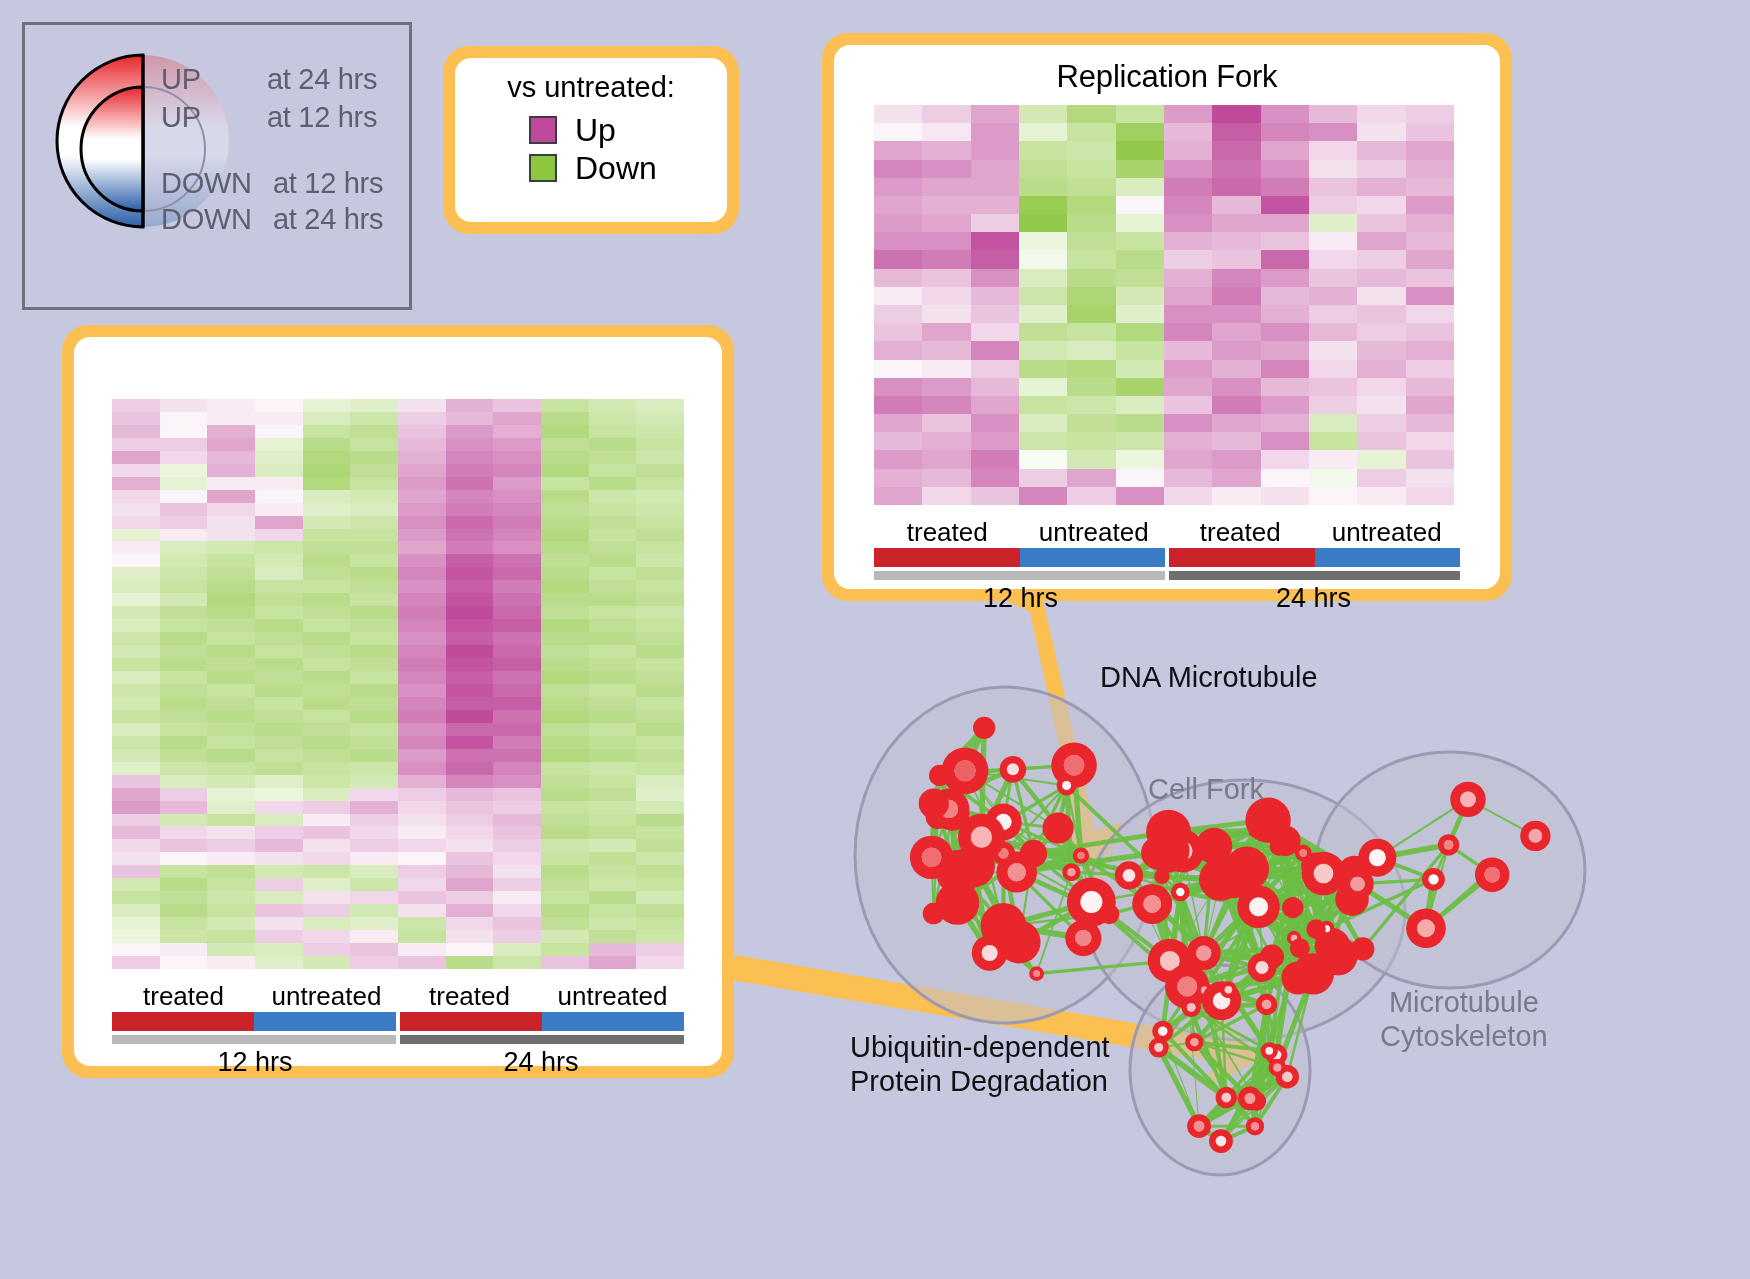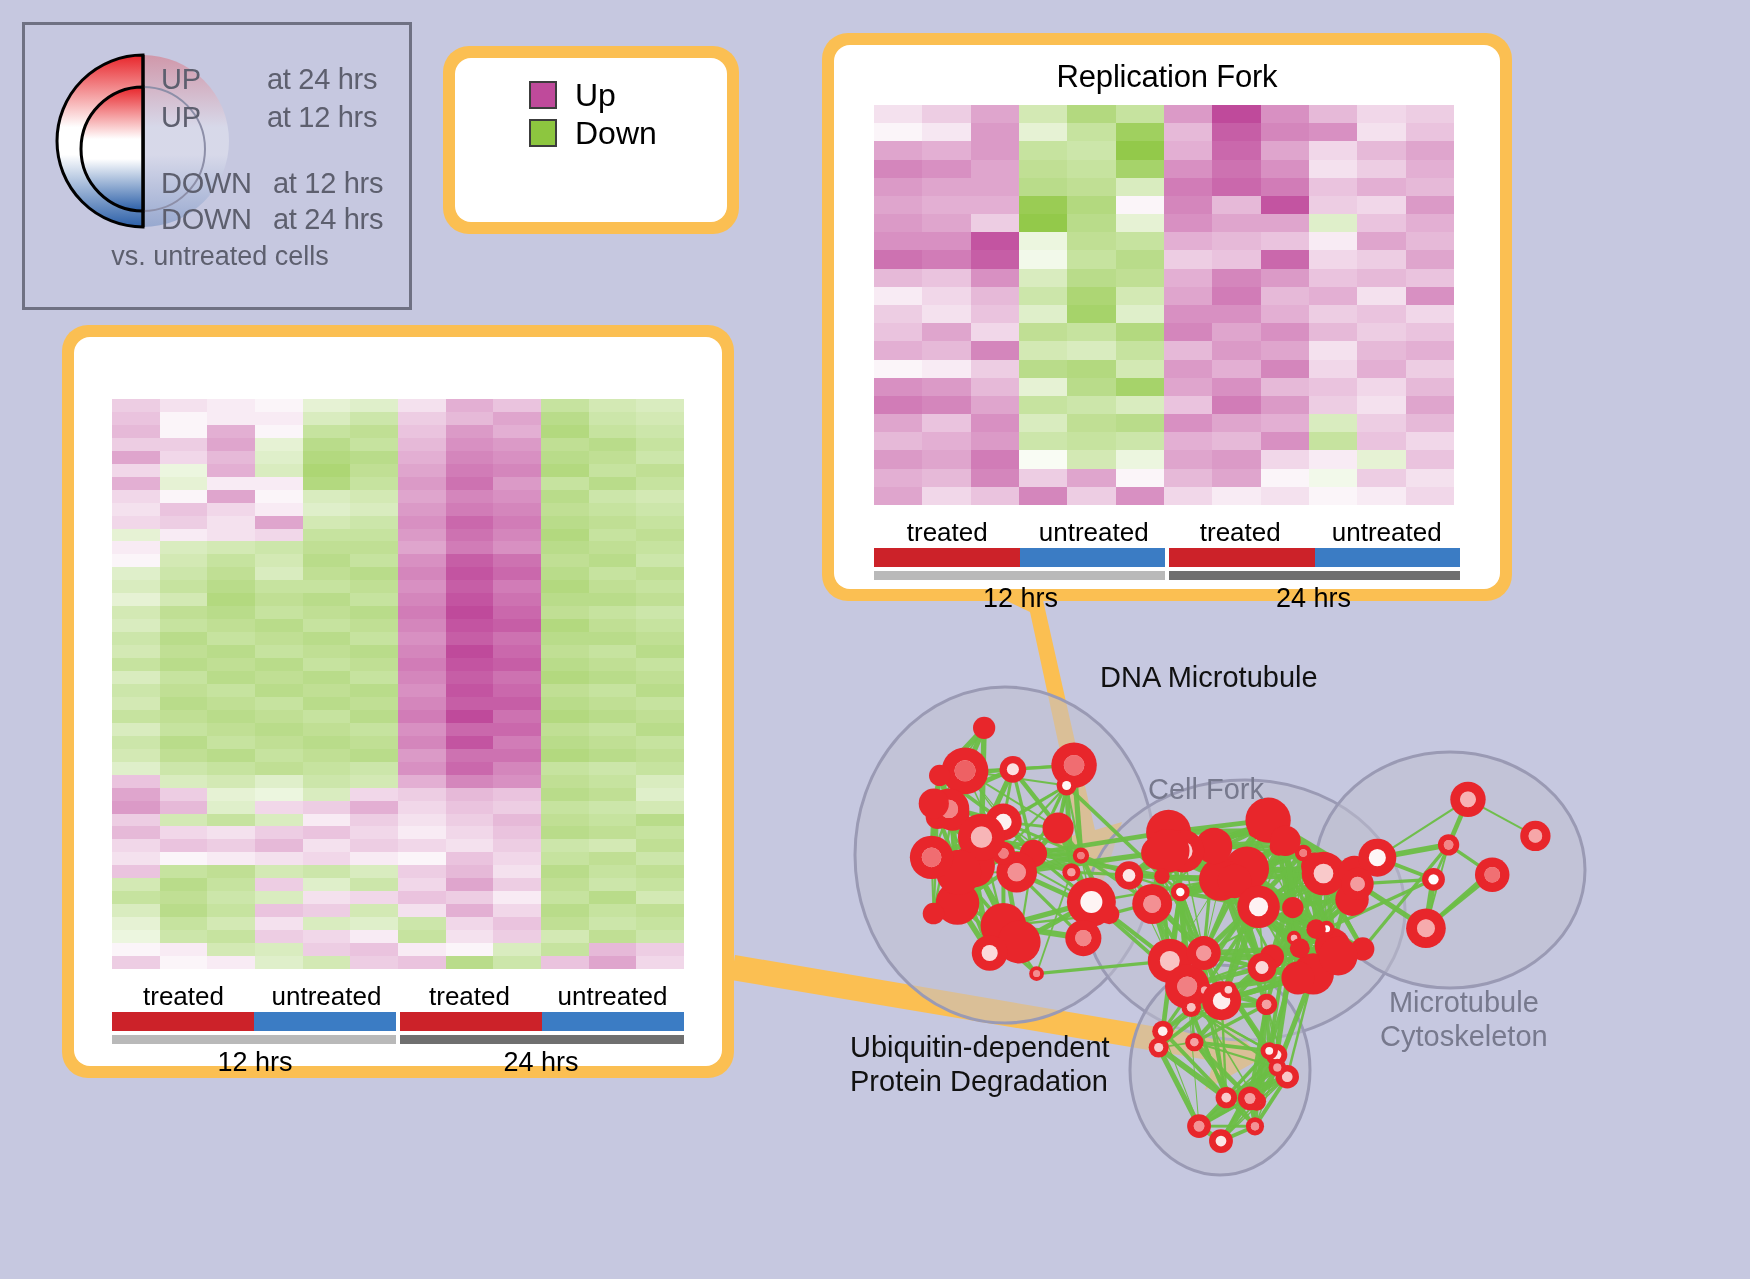--- a/index.html
+++ b/index.html
@@ -119,27 +119,27 @@
   <div class="ring-txt" style="left:136px;top:76px;">UP</div>
   <div class="ring-txt" style="left:242px;top:76px;">at 12 hrs</div>
 
   <div class="ring-txt" style="left:136px;top:142px;">DOWN</div>
   <div class="ring-txt" style="left:248px;top:142px;">at 12 hrs</div>
 
   <div class="ring-txt" style="left:136px;top:178px;">DOWN</div>
   <div class="ring-txt" style="left:248px;top:178px;">at 24 hrs</div>
 
   <div id="key-caption">
-    <div>vs. untreated cells</div>
   </div>
 </div>
 
 <div class="abs panel" id="legend-panel">
   <div class="panel-inner">
     <div id="legend-title">
+      <div>vs untreated:</div>
     </div>
     <div class="legend-rows">
       <div class="legend-row">
         <span class="legend-swatch" id="sw-up" style="background: rgb(191, 74, 155);"></span>
         <span class="legend-label">Up</span>
       </div>
       <div class="legend-row">
         <span class="legend-swatch" id="sw-down" style="background: rgb(141, 198, 63);"></span>
         <span class="legend-label">Down</span>
       </div>

